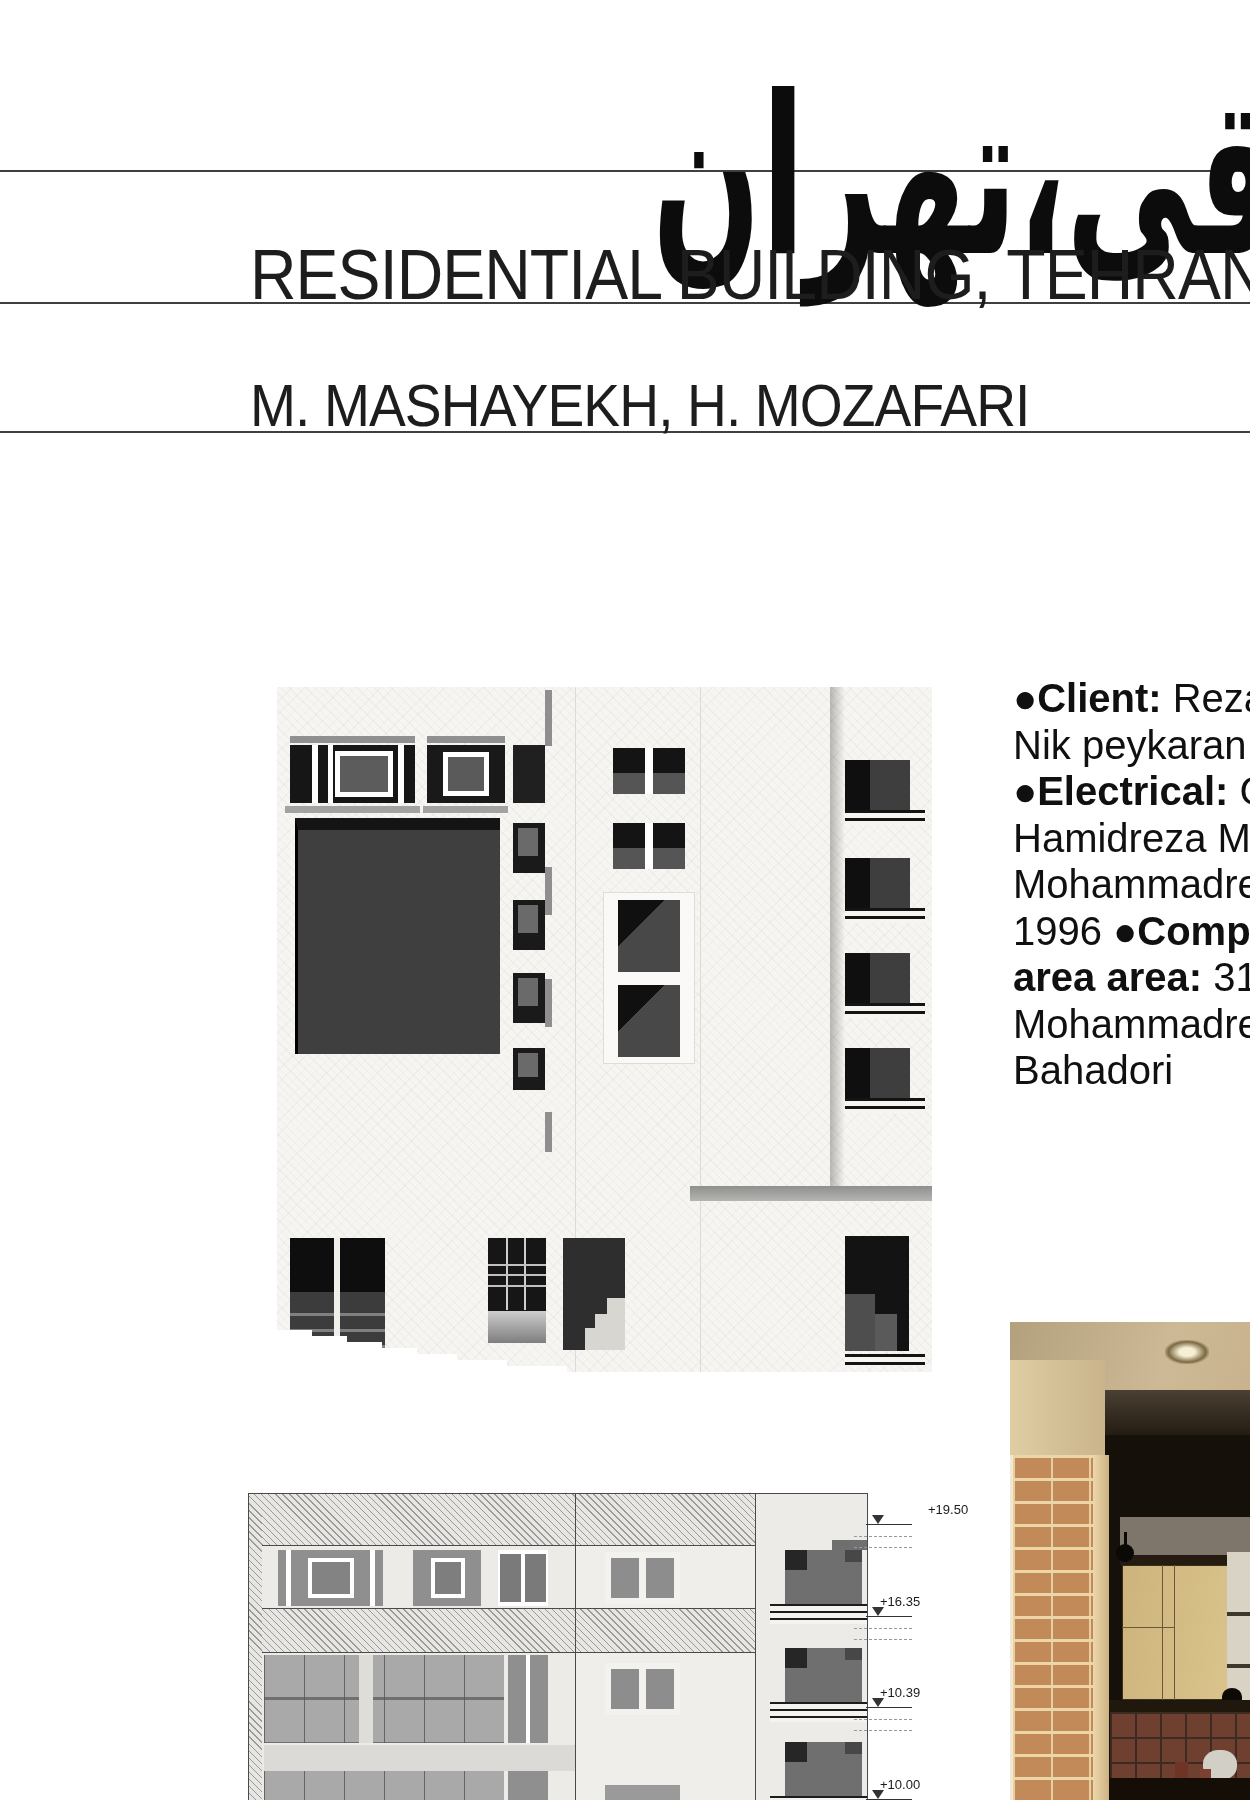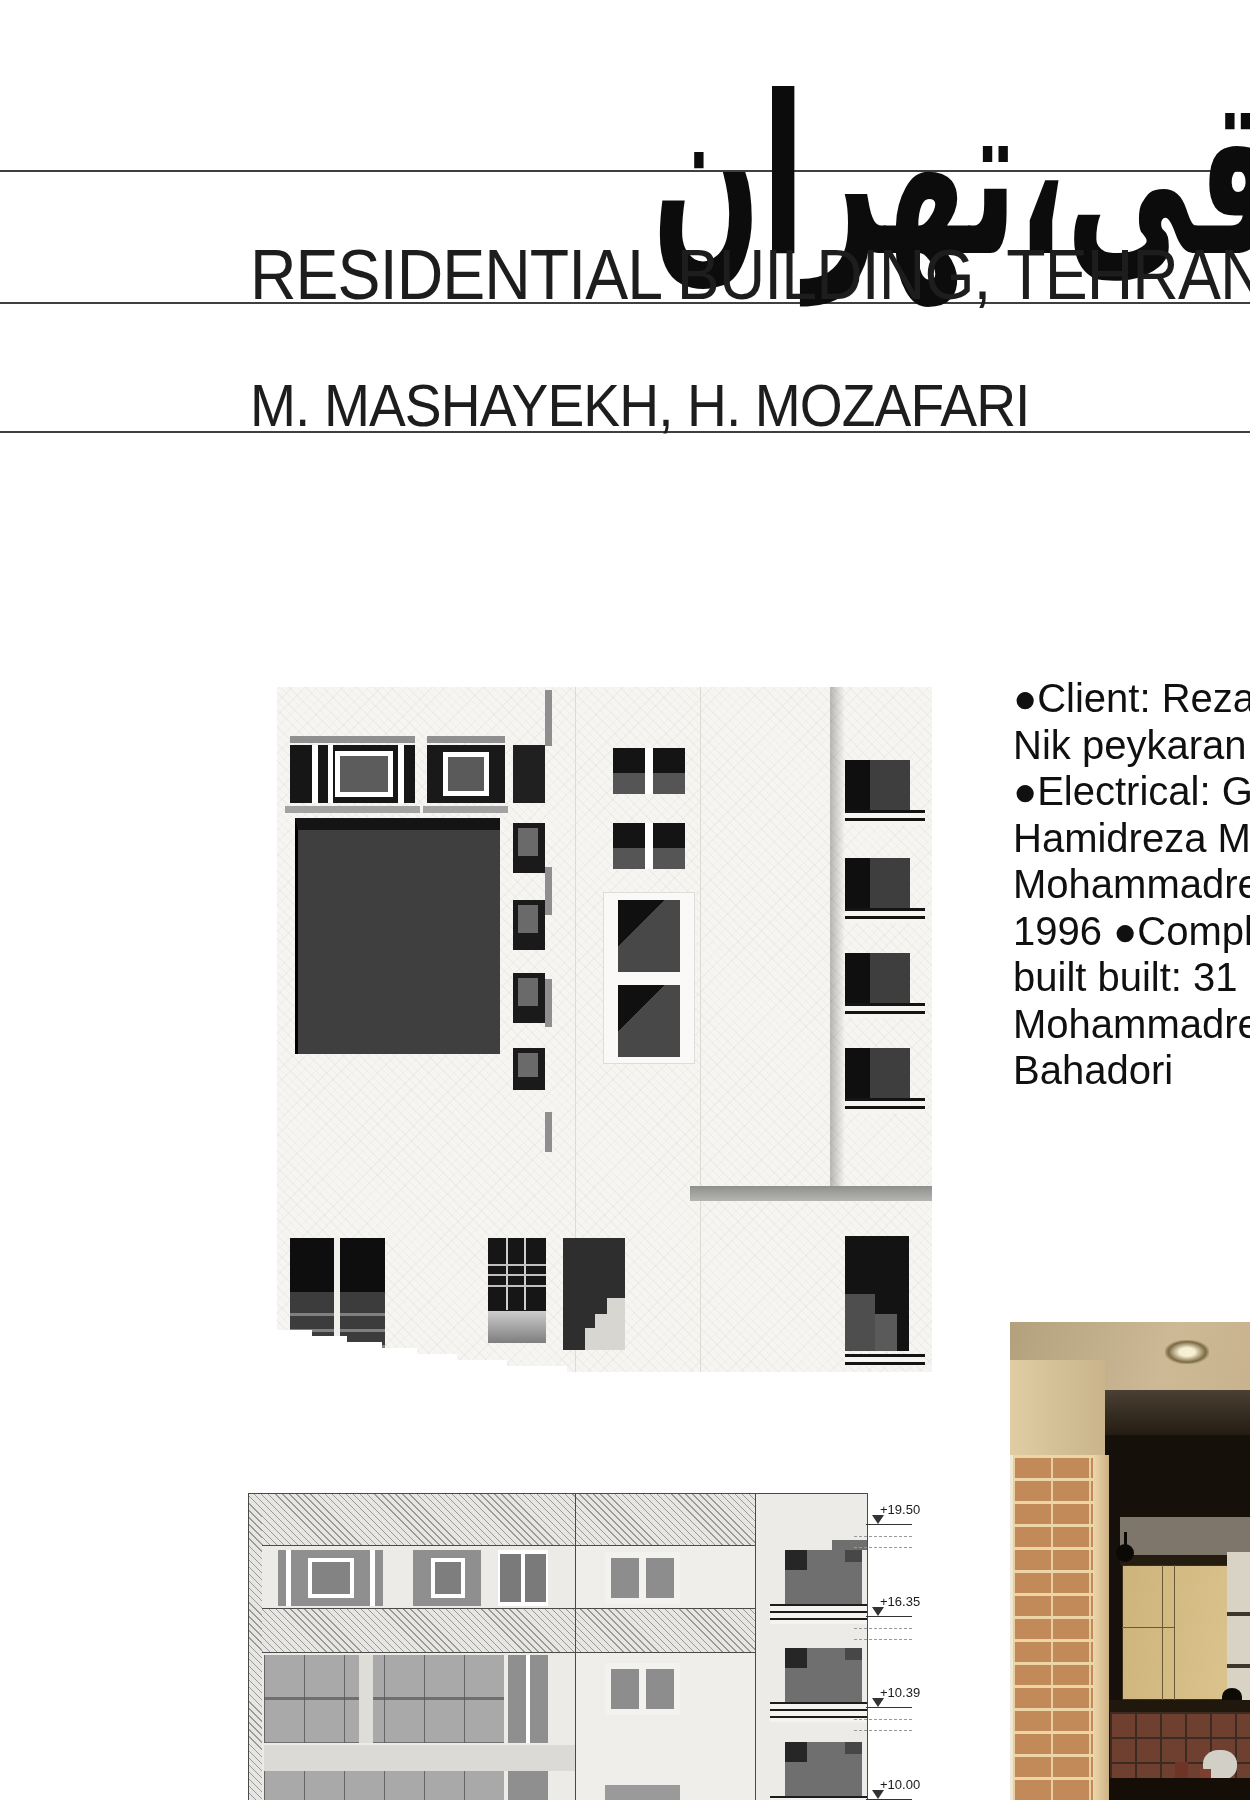--- a/index.html
+++ b/index.html
@@ -12,21 +12,21 @@
      font-weight:bold;font-size:128px;line-height:1.15;white-space:nowrap;color:#0c0c0c;
      transform:scaleY(1.72);transform-origin:left top;}
   #english-title{position:absolute;left:250px;top:240px;font-size:70px;line-height:1;
      white-space:nowrap;color:#1d1d1d;letter-spacing:-1px;transform:scaleX(.92);transform-origin:left top;}
   #architects-title{position:absolute;left:250px;top:376px;font-size:60px;line-height:1;
      white-space:nowrap;color:#1d1d1d;letter-spacing:-1px;transform:scaleX(.92);transform-origin:left top;}
   
   #info-block{position:absolute;left:1013px;top:675px;width:400px;font-size:40px;
      line-height:46.5px;color:#101010;}
   #info-block .iline{white-space:nowrap;}
-  #info-block b{font-weight:normal;margin-top:24px;}
+  #info-block b{font-weight:bold;margin-top:24px;}
   
   #facade{position:absolute;left:277px;top:687px;width:655px;height:685px;
      background-color:#f6f5f1;
      background-image:repeating-linear-gradient(45deg,rgba(110,110,105,.06) 0 1px,transparent 1px 6px),
                       repeating-linear-gradient(-45deg,rgba(110,110,105,.05) 0 1px,transparent 1px 9px);}
   #facade .abs{position:absolute;}
   .rails{background:repeating-linear-gradient(to bottom,#141414 0 3px,#f6f5f2 3px 8px);}
   
   #drawing{position:absolute;left:248px;top:1493px;width:620px;height:307px;background:#edebe8;overflow:hidden;}
   #drawing .abs{position:absolute;}
@@ -59,21 +59,21 @@
 <div id="english-title">RESIDENTIAL BUILDING, TEHRAN</div>
 <div id="architects-title">M. MASHAYEKH, H. MOZAFARI</div>
 
 <div id="info-block">
     <div class="iline"><b>●Client: </b><span>Reza</span></div>
     <div class="iline"><span>Nik peykaran </span></div>
     <div class="iline"><b>●Electrical: </b><span>G</span></div>
     <div class="iline"><span>Hamidreza Mo</span></div>
     <div class="iline"><span>Mohammadre</span></div>
     <div class="iline"><span>1996 </span><b>●Compl</b></div>
-    <div class="iline"><b>built built: </b><span>31</span></div>
+    <div class="iline"><b>area area: </b><span>31</span></div>
     <div class="iline"><span>Mohammadre</span></div>
     <div class="iline"><span>Bahadori</span></div>
   </div>
 
 <div id="facade">
   <div class="abs" style="left:13px;top:49px;width:125px;height:7px;background:#909090"></div>
   <div class="abs" style="left:150px;top:49px;width:78px;height:7px;background:#909090"></div>
   <div class="abs" style="left:13px;top:58px;width:125px;height:58px;background:#161616">
     <div class="abs" style="left:22px;top:0;width:6px;height:58px;background:#fff"></div>
     <div class="abs" style="left:38px;top:0;width:5px;height:58px;background:#fff"></div>
@@ -231,21 +231,21 @@
     <div class="abs" style="left:60px;top:0;width:17px;height:12px;background:#474747"></div>
   </div>
   <div class="abs rcrails" style="left:522px;top:303px;width:98px;height:4px"></div>
 
   <div class="abs dline" style="left:0;top:0;width:620px;height:1px"></div>
   <div class="abs dline" style="left:0;top:0;width:1px;height:307px"></div>
   <div class="abs dline" style="left:619px;top:0;width:1px;height:307px"></div>
 </div>
 
 <div id="levels-layer">
-    <div class="lvl-label" style="left:880px;top:1502px">+19.50</div>
+    <div class="lvl-label" style="left:928px;top:1502px">+19.50</div>
     <div class="lvl-line" style="left:866px;top:1524px;width:46px"></div>
     <div class="lvl-tri" style="left:872px;top:1515px"></div>
     <div class="lvl-dash" style="left:854px;top:1536px"></div>
     <div class="lvl-dash" style="left:854px;top:1547px"></div>
     <div class="lvl-label" style="left:880px;top:1594px">+16.35</div>
     <div class="lvl-line" style="left:866px;top:1616px;width:46px"></div>
     <div class="lvl-tri" style="left:872px;top:1607px"></div>
     <div class="lvl-dash" style="left:854px;top:1628px"></div>
     <div class="lvl-dash" style="left:854px;top:1639px"></div>
     <div class="lvl-label" style="left:880px;top:1685px">+10.39</div>

